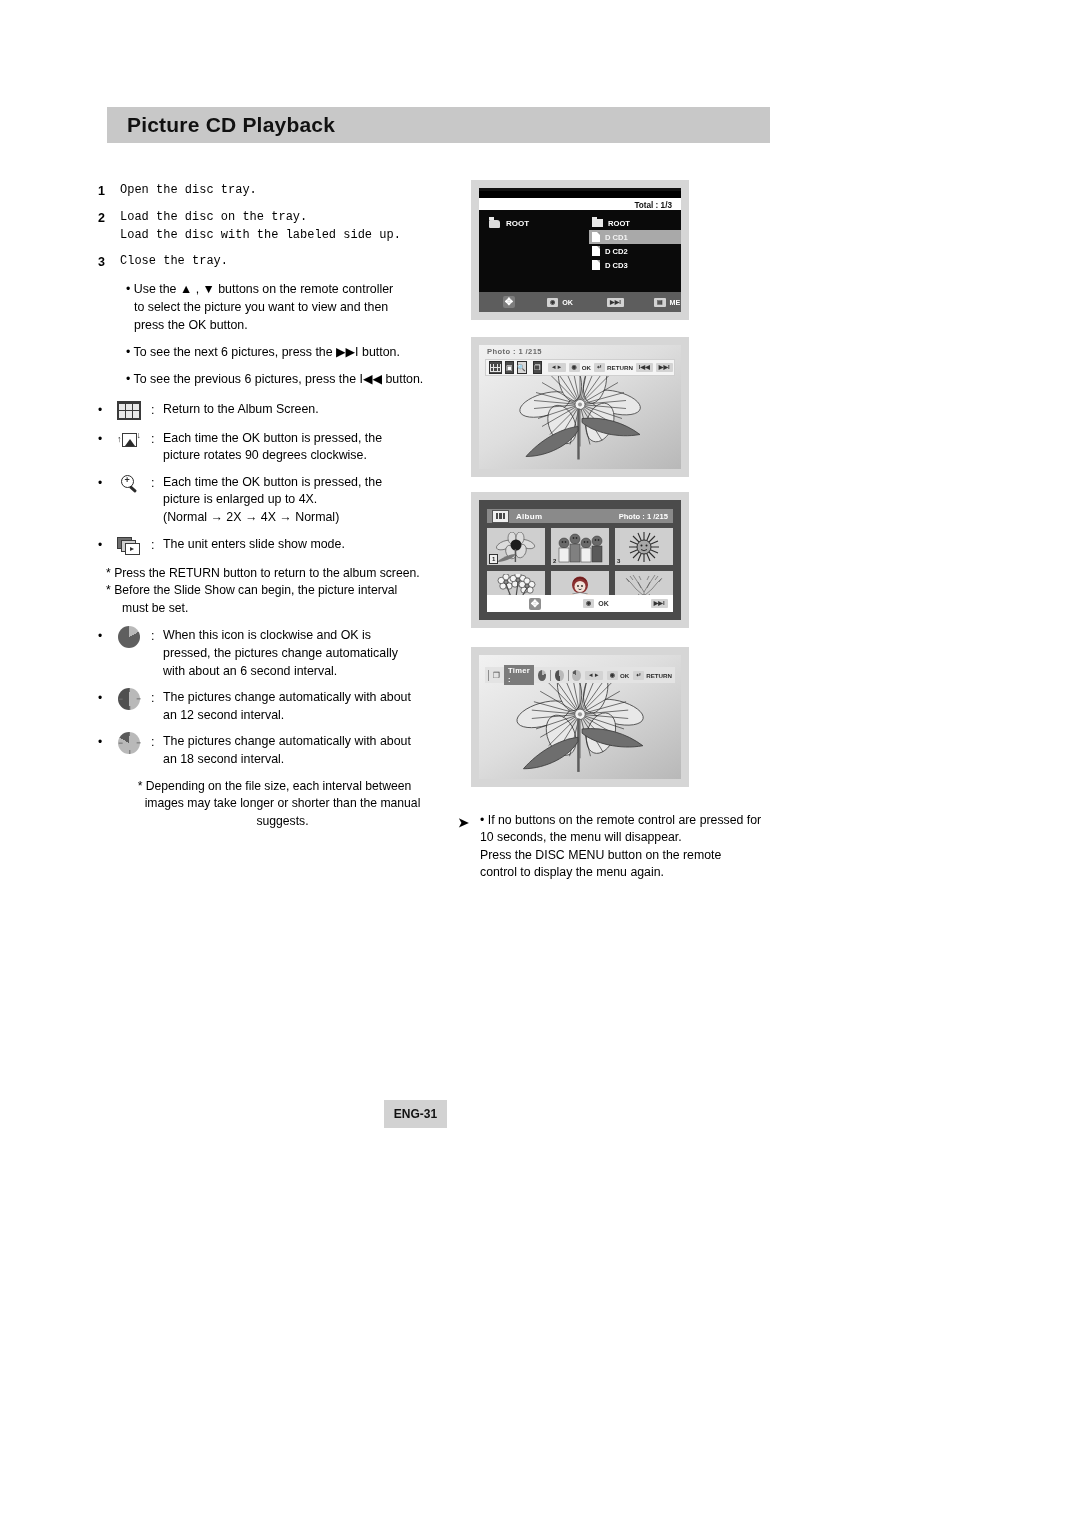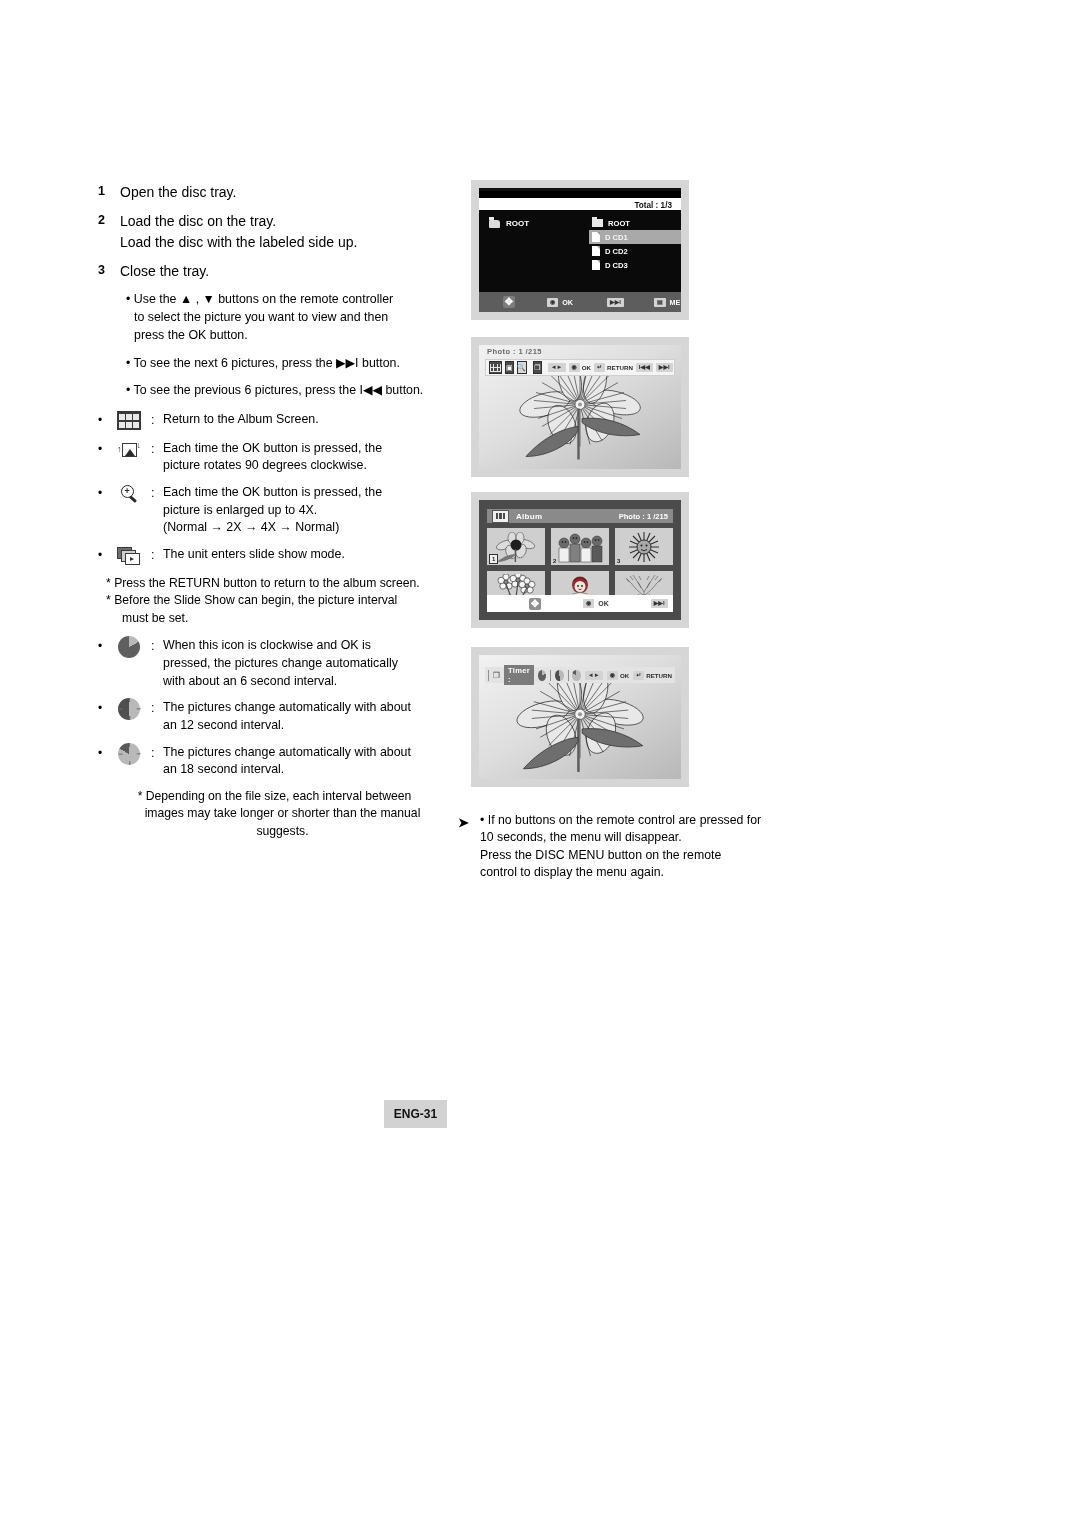--- a/index.html
+++ b/index.html
@@ -18,21 +18,21 @@
   }
   .header-title{
     margin-left:20px;font-size:21px;font-weight:bold;letter-spacing:.2px;color:#111;
   }
 
   
   .left-col{position:absolute;left:98px;top:182px;width:345px;}
 
   .step{display:flex;margin-bottom:7px;}
   .step-num{width:22px;font-size:12.5px;font-weight:bold;flex:0 0 22px;line-height:1.45;}
-  .step-body{font-size:14px;line-height:1.45;}
+  .step-body{font-size:12px;line-height:1.45;font-family:Liberation Mono, monospace;}
   .step-body div{white-space:nowrap;}
 
   .sub-dash{margin-left:22px;font-size:12.2px;line-height:1.46;margin-top:4px;}
   .sub-dash .l1{text-indent:-7px;padding-left:7px;}
   .sub-dash .l2{padding-left:7px;}
 
   .bul{margin-left:28px;font-size:12.4px;line-height:1.46;margin-top:9px;}
   .bul .l1{text-indent:-8px;padding-left:8px;}
   .bul .l2{padding-left:8px;}
 
@@ -138,20 +138,23 @@
 
   
   .footer{position:absolute;left:384px;top:1100px;width:63px;height:28px;background:#d2d2d2;
     display:flex;align-items:center;justify-content:center;font-size:12px;font-weight:bold;color:#111;}
 </style>
 </head>
 <body>
 
 <div class="page">
 
+  <div class="header-bar">
+    <div class="header-title">Picture CD Playback</div>
+  </div>
 
   <div class="left-col">
 
     <div class="step">
       <div class="step-num">1</div>
       <div class="step-body">
         <div>Open the disc tray.</div>
       </div>
     </div>
 

